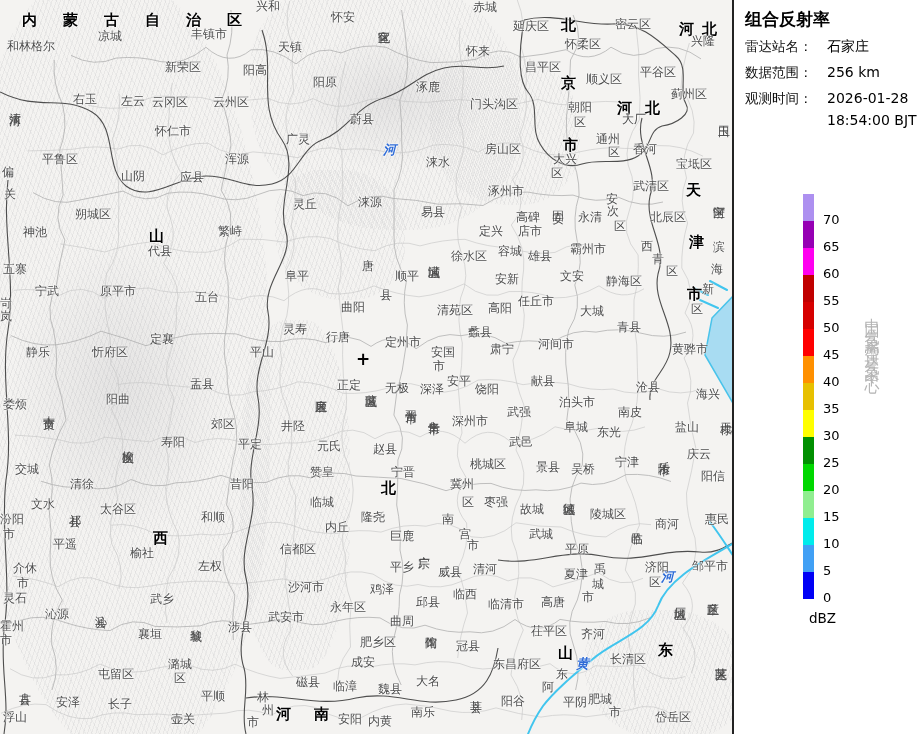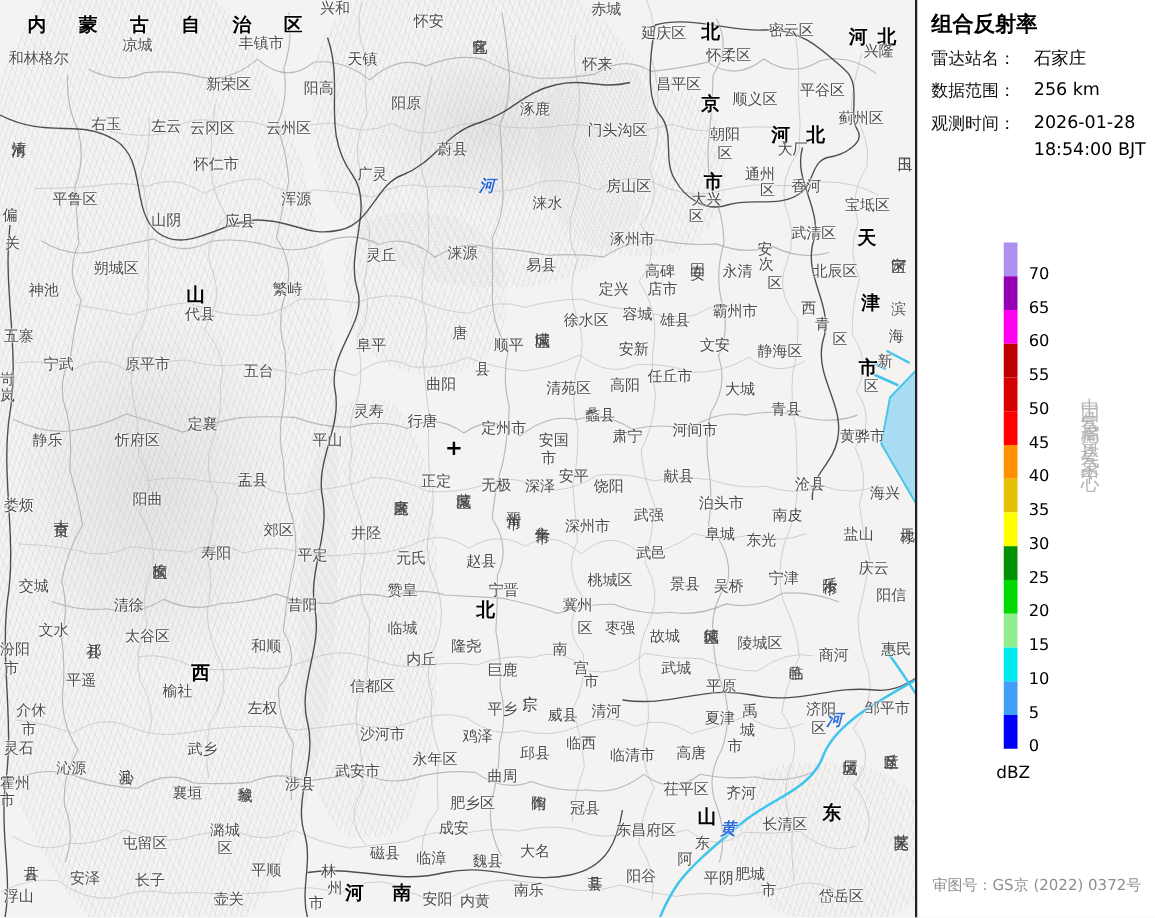--- a/index.html
+++ b/index.html
@@ -36,21 +36,21 @@
   #marker{position:absolute;font-weight:bold;font-size:17px;color:#000;line-height:14px;}
   
   #panel{position:absolute;left:734px;top:0;width:190px;height:734px;background:#fff;}
   .p-abs{position:absolute;}
   #p-title{left:11px;top:8px;font-size:17px;font-weight:bold;color:#000;}
   .p-label{font-size:13.5px;color:#111;}
   .p-value{font-size:14px;color:#000;}
   #legend{left:69px;top:194px;width:110px;height:420px;}
   .lcell{position:absolute;left:0;width:11px;height:27px;}
   .lnum{position:absolute;left:20px;font-size:13px;color:#000;}
-  #p-unit{left:63px;top:610px;font-size:13.5px;color:#000;}
+  #p-unit{left:75px;top:610px;font-size:13.5px;color:#000;}
   #watermark{left:128px;top:306px;writing-mode:vertical-rl;text-orientation:upright;
              font-size:15px;letter-spacing:6px;color:#b4b4b4;}
   #approval{left:12px;top:700px;width:172px;font-size:12px;color:#8f8f8f;white-space:nowrap;}
 </style>
 </head>
 <body>
 
 <div id="map">
   <div class="ter t1"></div>
   <div class="ter t2"></div>
@@ -291,21 +291,21 @@
       <span class="lbl lbl-c" style="left: 280px; top: 543px;">信都区</span>
       <span class="lbl lbl-c" style="left: 190px; top: 378px;">盂县</span>
       <span class="lbl lbl-c" style="left: 106px; top: 393px;">阳曲</span>
       <span class="lbl lbl-c" style="left: 3px; top: 398px;">娄烦</span>
       <span class="lbl lbl-c v" style="left: 42px; top: 406px;">古交市</span>
       <span class="lbl lbl-c" style="left: 211px; top: 418px;">郊区</span>
       <span class="lbl lbl-c" style="left: 238px; top: 438px;">平定</span>
       <span class="lbl lbl-c" style="left: 161px; top: 436px;">寿阳</span>
       <span class="lbl lbl-c v" style="left: 121px; top: 441px;">榆次区</span>
       <span class="lbl lbl-c" style="left: 15px; top: 463px;">交城</span>
-      <span class="lbl lbl-c" style="left: 70px; top: 478px; margin-left: 21px;">清徐</span>
+      <span class="lbl lbl-c" style="left: 70px; top: 478px;">清徐</span>
       <span class="lbl lbl-c" style="left: 230px; top: 478px;">昔阳</span>
       <span class="lbl lbl-c" style="left: 31px; top: 498px;">文水</span>
       <span class="lbl lbl-c v" style="left: 68px; top: 505px;">祁县</span>
       <span class="lbl lbl-c" style="left: 100px; top: 503px;">太谷区</span>
       <span class="lbl lbl-c" style="left: 201px; top: 511px;">和顺</span>
       <span class="lbl lbl-c" style="left: 0px; top: 513px;">汾阳</span>
       <span class="lbl lbl-c" style="left: 3px; top: 528px;">市</span>
       <span class="lbl lbl-c" style="left: 53px; top: 538px;">平遥</span>
       <span class="lbl lbl-c" style="left: 130px; top: 547px;">榆社</span>
       <span class="lbl lbl-c" style="left: 198px; top: 560px;">左权</span>
@@ -423,14 +423,13 @@
       <div class="lcell" style="top: 324px; background: rgb(0, 236, 236);"></div>
       <div class="lnum" style="top: 342px;">10</div>
       <div class="lcell" style="top: 351px; background: rgb(65, 160, 245);"></div>
       <div class="lnum" style="top: 369px;">5</div>
       <div class="lcell" style="top: 378px; background: rgb(0, 0, 246);"></div>
       <div class="lnum" style="top: 396px;">0</div>
     </div>
   <div id="p-unit" class="p-abs">dBZ</div>
 
   <div id="watermark" class="p-abs">中国气象局雷达气象中心</div>
-  <div id="approval" class="p-abs">审图号：GS京 (2022) 0372号</div>
 </div>
 
 </body></html>

